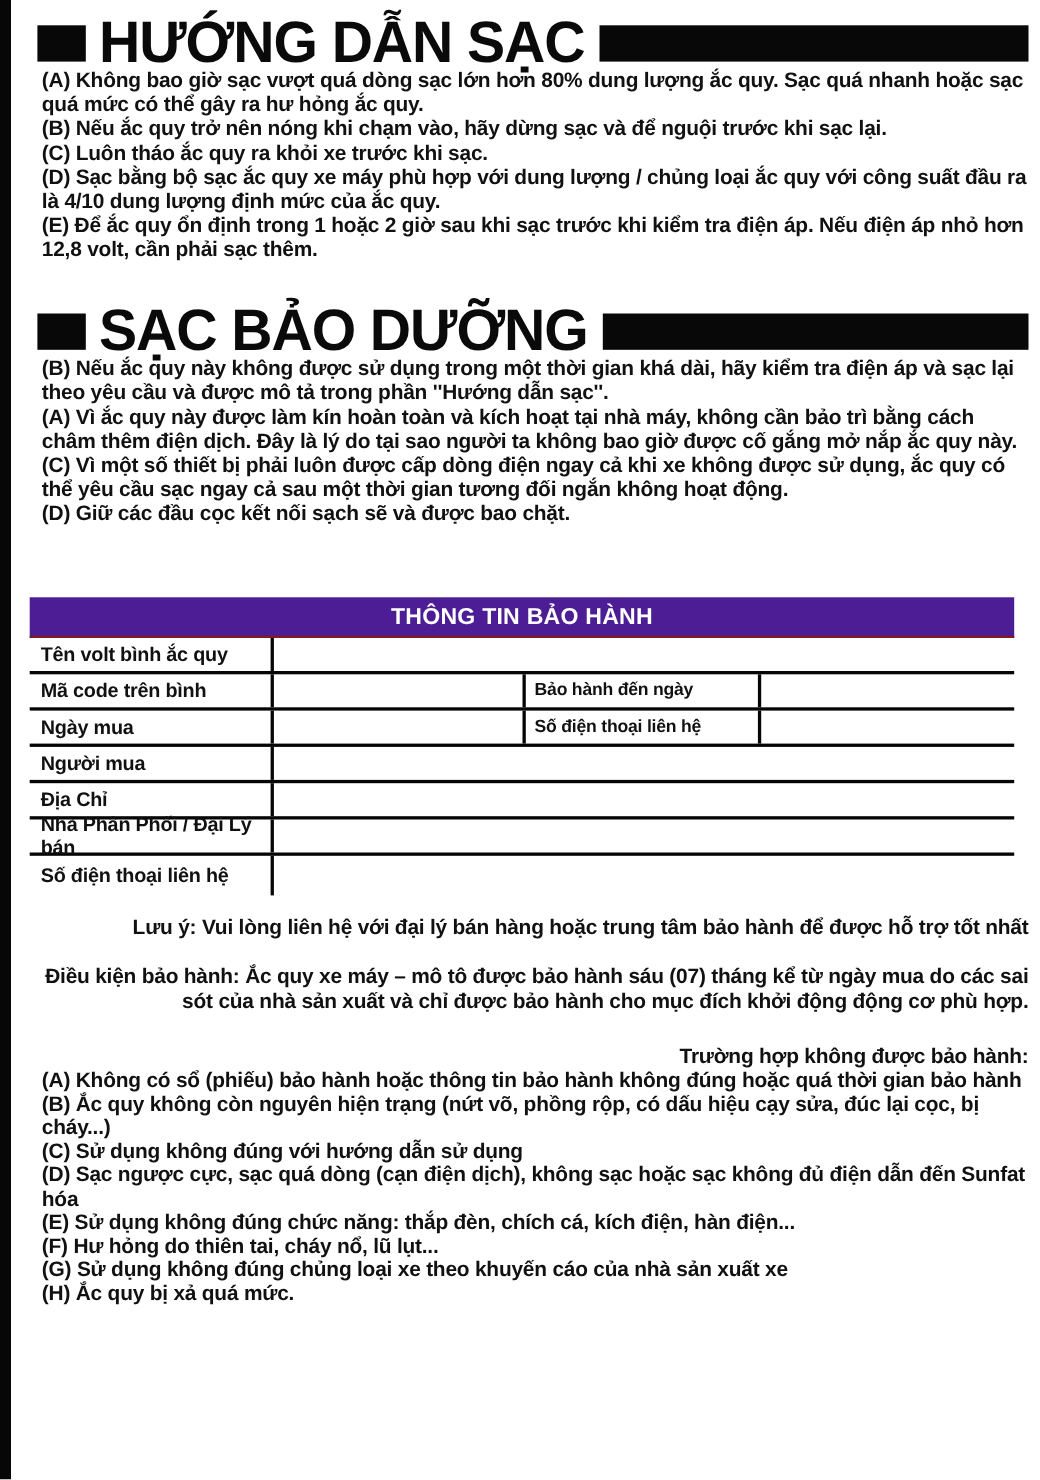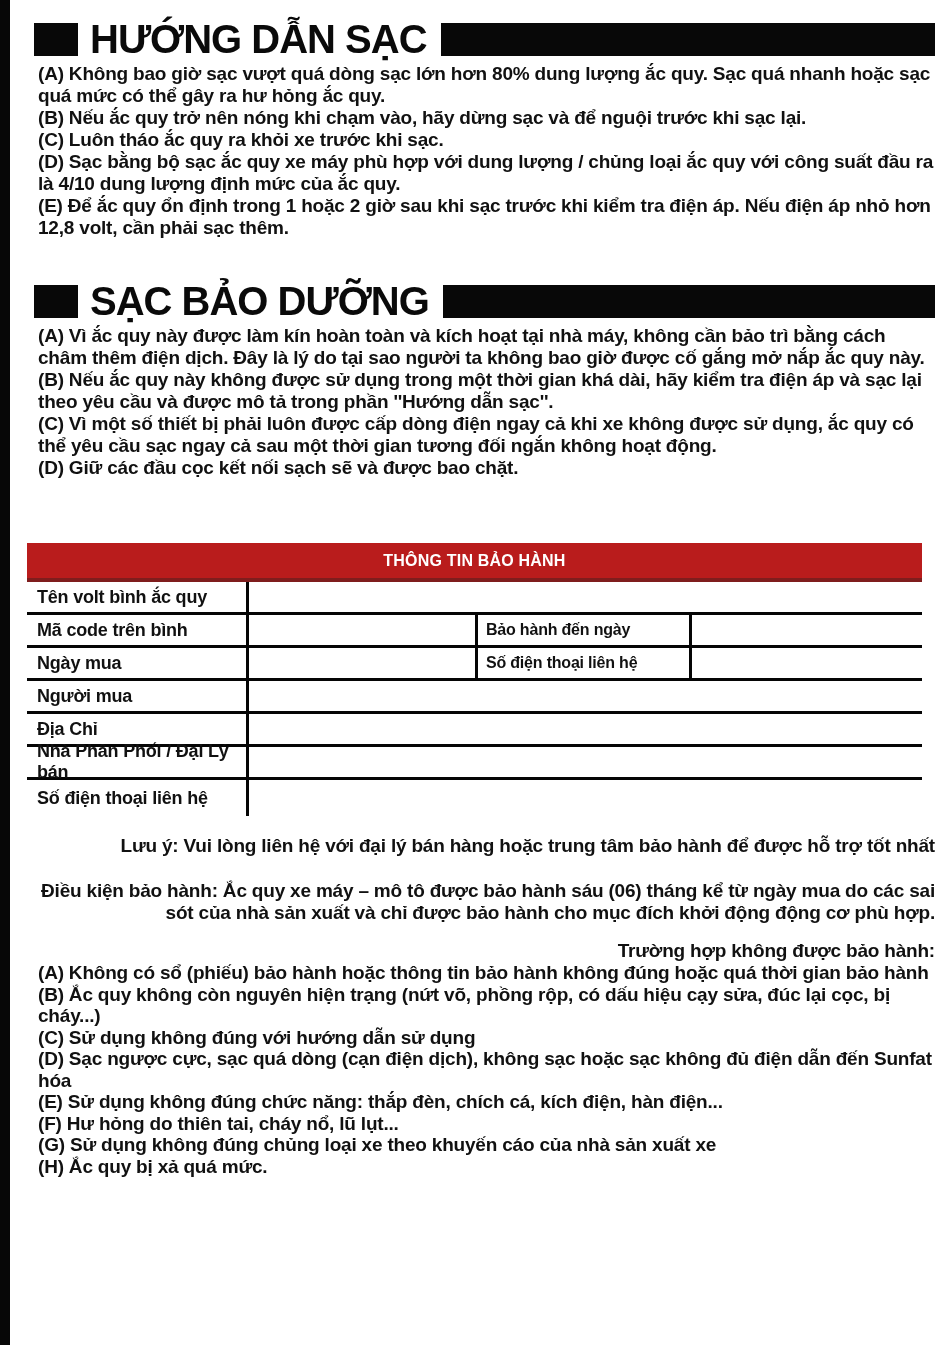--- a/index.html
+++ b/index.html
@@ -7,49 +7,49 @@
     width:945px;height:1345px;overflow:hidden;background:#ffffff;
     font-family:"Liberation Sans","DejaVu Sans",sans-serif;color:#111;
     position:relative;
   }
   .left-strip{position:absolute;left:0;top:0;width:10px;height:1345px;background:#070707;}
   .content{position:absolute;left:27px;top:0;width:908px;}
   
   .sec-head{display:flex;align-items:center;height:38px;margin-top:0;}
   .sq{width:44px;height:33px;background:#080808;flex:0 0 auto;margin-left:7px;}
   .sec-title{
-    font-size:40px;line-height:38px;font-weight:800;letter-spacing:-1px;
+    font-size:52px;line-height:38px;font-weight:800;letter-spacing:-1px;
     margin:0 14px 0 12px;white-space:nowrap;color:#0a0a0a;
     transform:scaleY(1.02);
   }
   .hbar{flex:1 1 auto;height:33px;background:#080808;}
   .sec-body{margin:5px 0 0 11px;}
   .sec-body p{margin:0;font-size:19px;line-height:22px;font-weight:600;letter-spacing:-0.2px;}
   .sec1{padding-top:20px;}
   .sec2{margin-top:43px;}
   
   .wtable{margin-top:64px;width:895px;}
   .wt-head{
-    height:35px;background:#b91c1c;border-bottom:4px solid #7f1d1d;
-    color:#fff;font-weight:700;font-size:16px;letter-spacing:0.2px;
+    height:35px;background:#4c1d95;border-bottom:2px solid #7f1d1d;
+    color:#fff;font-weight:700;font-size:21px;letter-spacing:0.2px;
     display:flex;align-items:center;justify-content:center;
   }
   .wt-row{display:flex;align-items:stretch;height:30px;border-bottom:3px solid #050505;}
   .wt-row:last-child{border-bottom:none;height:36px;}
   .wt-cell{display:flex;align-items:center;}
   .wt-label{flex:0 0 209px;border-right:3px solid #050505;padding-left:10px;font-weight:700;font-size:18px;letter-spacing:-0.2px;}
   .wt-value{flex:1 1 auto;}
   .wt-row.split .wt-value{flex:0 0 226px;border-right:3px solid #050505;}
   .wt-label2{flex:0 0 203px;border-right:3px solid #050505;padding-left:8px;font-weight:700;font-size:16px;letter-spacing:-0.2px;}
   .wt-value2{flex:1 1 auto;}
   
   .note{margin:0 0 0 11px;font-size:19px;line-height:22px;font-weight:600;letter-spacing:-0.2px;text-align:right;}
   .note-luuy{margin-top:19px;}
   .note-cond{margin-top:23px;}
-  .note-excl-title{margin-top:16px;}
+  .note-excl-title{margin-top:28px;}
   .excl-list p{margin:0 0 0 11px;font-size:19px;line-height:21.5px;font-weight:600;letter-spacing:-0.2px;}
 </style>
 </head>
 <body>
 
 <div class="left-strip"></div>
 
 <div class="content">
 
   <section class="sec1">
@@ -67,22 +67,22 @@
       </div>
   </section>
 
   <section class="sec2">
     <div class="sec-head">
       <span class="sq"></span>
       <h1 class="sec-title">SẠC BẢO DƯỠNG</h1>
       <span class="hbar"></span>
     </div>
     <div class="sec-body" id="sec1-items">
+        <p>(B) Nếu ắc quy này không được sử dụng trong một thời gian khá dài, hãy kiểm tra điện áp và sạc lại theo yêu cầu và được mô tả trong phần ''Hướng dẫn sạc''.</p>
         <p>(A) Vì ắc quy này được làm kín hoàn toàn và kích hoạt tại nhà máy, không cần bảo trì bằng cách châm thêm điện dịch.  Đây là lý do tại sao người ta không bao giờ được cố gắng mở nắp ắc quy này.</p>
-        <p>(B) Nếu ắc quy này không được sử dụng trong một thời gian khá dài, hãy kiểm tra điện áp và sạc lại theo yêu cầu và được mô tả trong phần ''Hướng dẫn sạc''.</p>
         <p>(C) Vì một số thiết bị phải luôn được cấp dòng điện ngay cả khi xe không được sử dụng, ắc quy có thể yêu cầu sạc ngay cả sau một thời gian tương đối ngắn không hoạt động.</p>
         <p>(D) Giữ các đầu cọc kết nối sạch sẽ và được bao chặt.</p>
       </div>
   </section>
 
   <div class="wtable">
     <div class="wt-head">THÔNG TIN BẢO HÀNH</div>
     <div id="wt-rows">
         <div class="wt-row">
           <div class="wt-cell wt-label">Tên volt bình ắc quy</div>
@@ -113,21 +113,21 @@
           <div class="wt-cell wt-value"></div>
         </div>
         <div class="wt-row">
           <div class="wt-cell wt-label">Số điện thoại liên hệ</div>
           <div class="wt-cell wt-value"></div>
         </div>
       </div>
   </div>
 
   <p class="note note-luuy">Lưu ý: Vui lòng liên hệ với đại lý bán hàng hoặc trung tâm bảo hành để được hỗ trợ tốt nhất</p>
-  <p class="note note-cond">Điều kiện bảo hành: Ắc quy xe máy – mô tô được bảo hành sáu (06) tháng kể từ ngày mua do các sai sót của nhà sản xuất và chỉ được bảo hành cho mục đích khởi động động cơ phù hợp.</p>
+  <p class="note note-cond">Điều kiện bảo hành: Ắc quy xe máy – mô tô được bảo hành sáu (07) tháng kể từ ngày mua do các sai sót của nhà sản xuất và chỉ được bảo hành cho mục đích khởi động động cơ phù hợp.</p>
   <p class="note note-excl-title">Trường hợp không được bảo hành:</p>
   <div class="excl-list" id="excl-items">
       <p>(A) Không có sổ (phiếu) bảo hành hoặc thông tin bảo hành không đúng hoặc quá thời gian bảo hành</p>
       <p>(B) Ắc quy không còn nguyên hiện trạng (nứt võ, phồng rộp, có dấu hiệu cạy sửa, đúc lại cọc, bị cháy...)</p>
       <p>(C) Sử dụng không đúng với hướng dẫn sử dụng</p>
       <p>(D) Sạc ngược cực, sạc quá dòng (cạn điện dịch), không sạc hoặc sạc không đủ điện dẫn đến Sunfat hóa</p>
       <p>(E) Sử dụng không đúng chức năng: thắp đèn, chích cá, kích điện, hàn điện...</p>
       <p>(F) Hư hỏng do thiên tai, cháy nổ, lũ lụt...</p>
       <p>(G) Sử dụng không đúng chủng loại xe theo khuyến cáo của nhà sản xuất xe</p>
       <p>(H) Ắc quy bị xả quá mức.</p>

